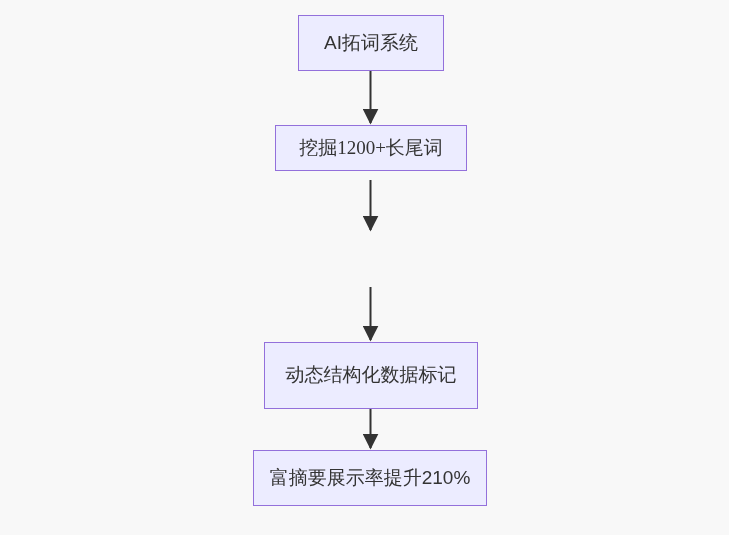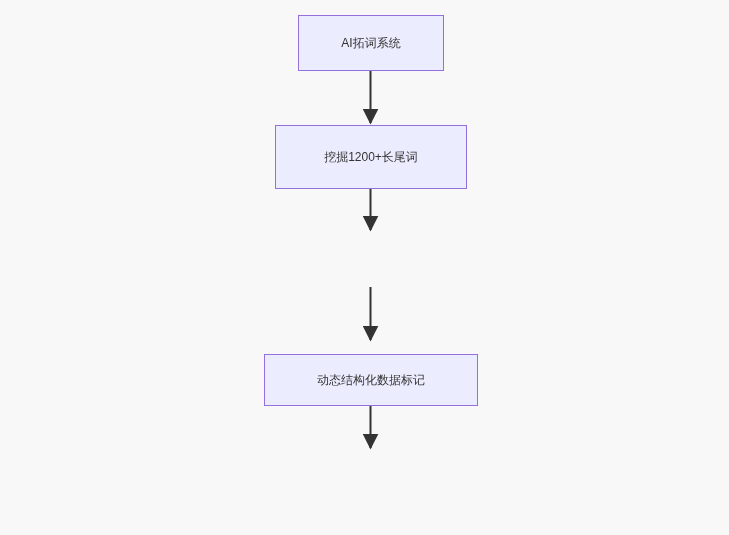--- a/index.html
+++ b/index.html
@@ -25,21 +25,21 @@
   }
   .node {
     position: absolute;
     box-sizing: border-box;
     background: #ECECFF;
     border: 1px solid #9370DB;
     display: flex;
     align-items: center;
     justify-content: center;
     color: #333333;
-    font-size: 12px;
+    font-size: 19px;
     line-height: 1.2;
     text-align: right;
     white-space: nowrap;
   }
   .node-label {
     display: inline-block;
     padding: 0 8px;
   }
 </style>
 </head>
@@ -56,23 +56,26 @@
     <line x1="370.5" y1="71" x2="370.5" y2="123" stroke="#333333" stroke-width="2" marker-end="url(#arrowhead)"></line>
     <line x1="370.5" y1="180" x2="370.5" y2="230" stroke="#333333" stroke-width="2" marker-end="url(#arrowhead)"></line>
     <line x1="370.5" y1="287" x2="370.5" y2="340" stroke="#333333" stroke-width="2" marker-end="url(#arrowhead)"></line>
     <line x1="370.5" y1="396" x2="370.5" y2="448" stroke="#333333" stroke-width="2" marker-end="url(#arrowhead)"></line>
   </svg>
 
   <div class="node" style="left:298px; top:15px; width:146px; height:56px;">
     <span class="node-label">AI拓词系统</span>
   </div>
 
-  <div class="node" style="left:275px; top:125px; width:192px; height:64px;">
+  <div class="node" style="left:275px; top:125px; width:192px; height:46px;font-family:Liberation Serif, serif;">
     <span class="node-label">挖掘1200+长尾词</span>
   </div>
 
 
-  <div class="node" style="left:264px; top:354px; width:214px; height:52px;">
+  <div class="node" style="left:264px; top:342px; width:214px; height:67px;">
     <span class="node-label">动态结构化数据标记</span>
   </div>
 
+  <div class="node" style="left:253px; top:450px; width:234px; height:56px;">
+    <span class="node-label">富摘要展示率提升210%</span>
+  </div>
 
 </div>
 
 </body></html>

